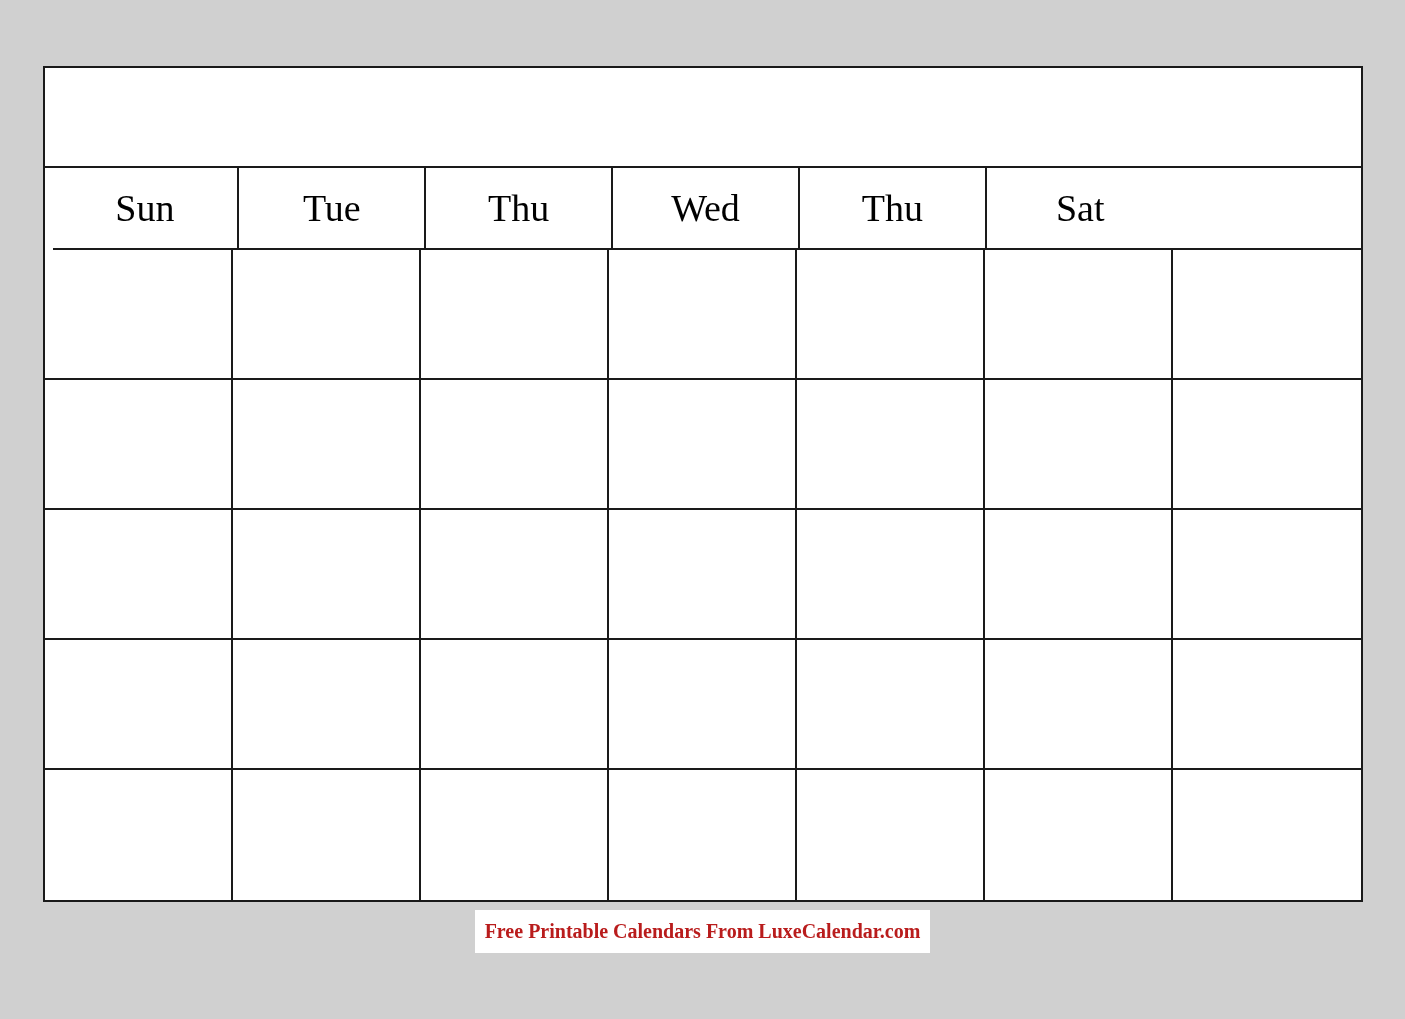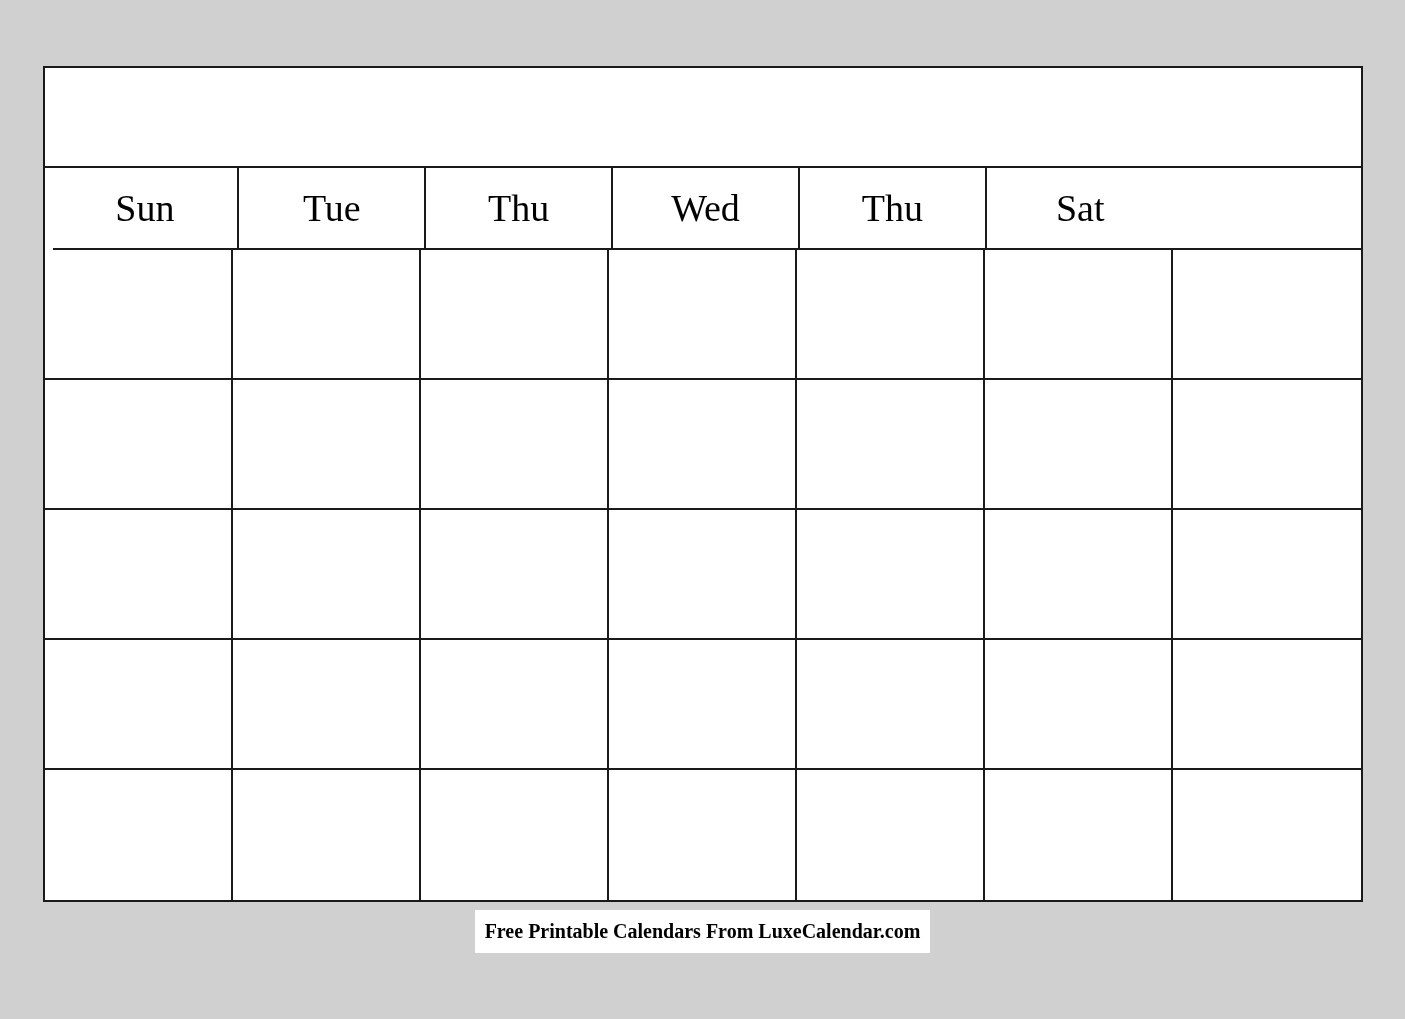--- a/index.html
+++ b/index.html
@@ -74,21 +74,21 @@
 
     .calendar-cell:last-child {
       border-right: none;
     }
 
     .footer {
       padding: 10px;
       text-align: center;
       font-size: 20px;
       font-weight: bold;
-      color: #000000;
+      color: #b91c1c;
       background: #ffffff;
       margin-top: 8px;
     }
   </style>
 </head>
 <body>
 
 <div class="page-wrapper">
   <div class="calendar-title-row"></div>
 

